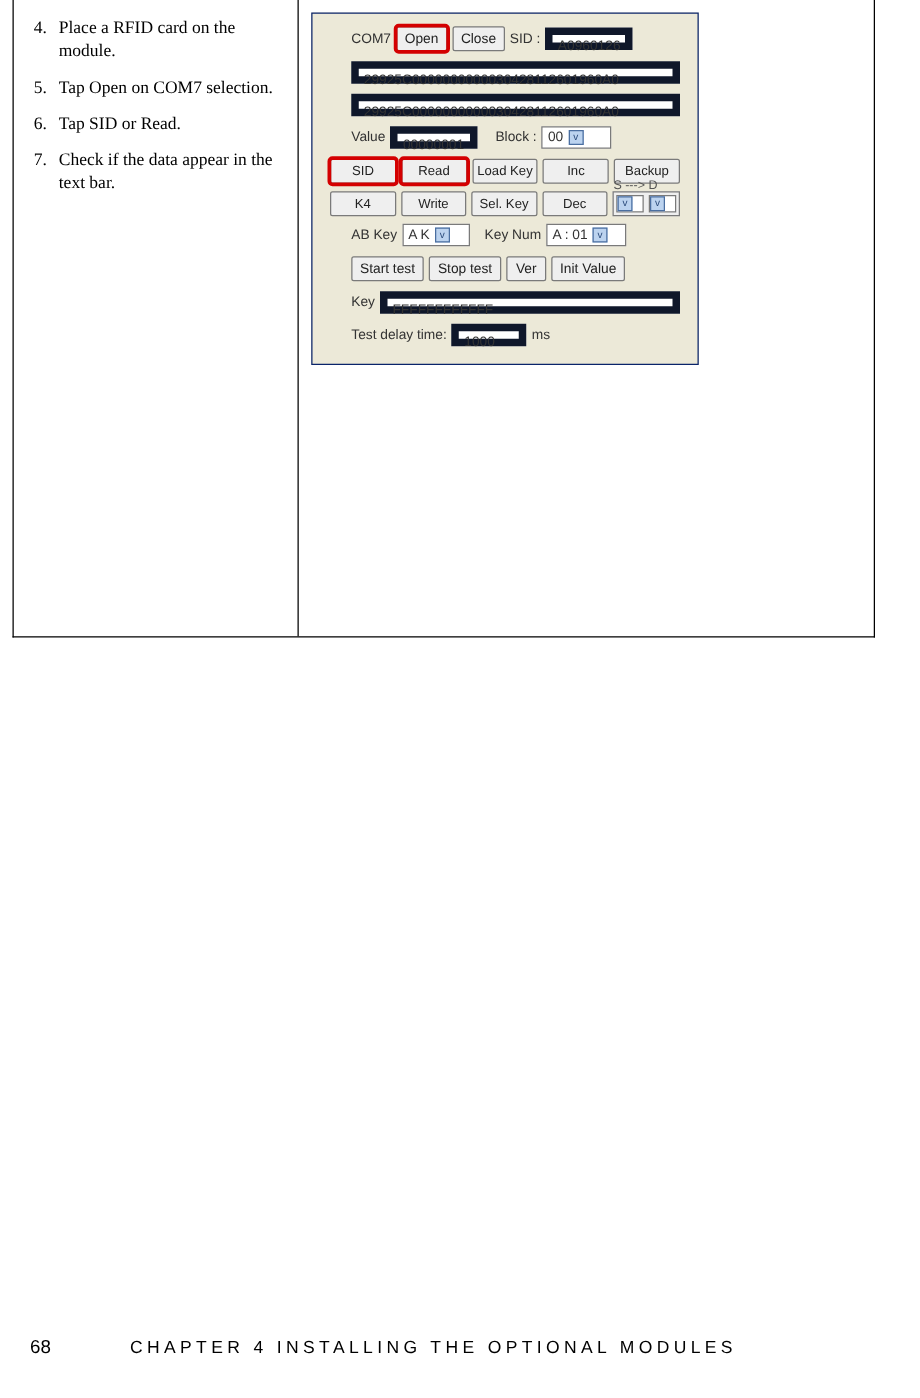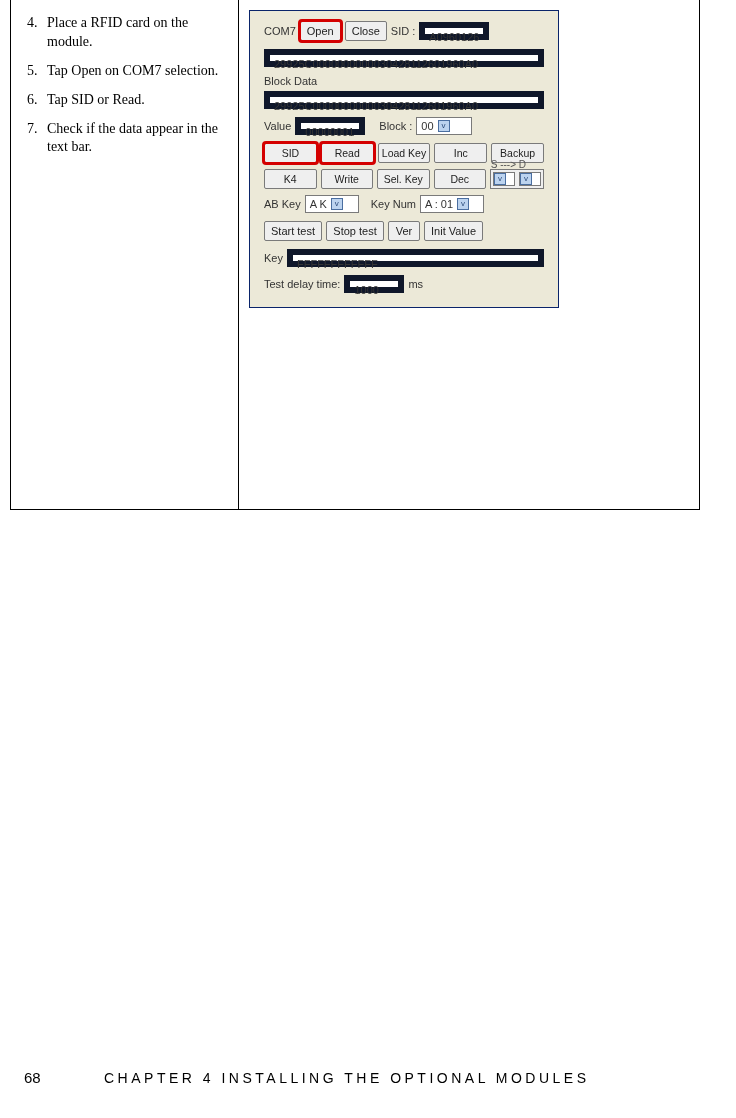--- a/index.html
+++ b/index.html
@@ -71,21 +71,21 @@
     width: 18px; height: 16px;
     background: #d04a2a;
     border: 1px solid #fff;
     color: #fff;
     text-align: center;
     line-height: 12px;
     font-weight: bold;
     font-size: 11px;
   }
   .win-body { padding: 10px 14px 14px 14px; }
-  .row { display: flex; align-items: center; margin-bottom: 8px; flex-wrap: wrap; gap: 4px; }
+  .row { display: flex; align-items: center; margin-bottom: 8px; flex-wrap: wrap; gap: 4px; margin-left: 17px; }
   .lbl { color: #333; }
   .wbtn {
     background: #efefef;
     border: 1px solid #7a7a7a;
     border-radius: 2px;
     padding: 2px 6px;
     font-size: 11px;
     min-width: 40px;
     text-align: center;
     color: #222;
@@ -180,21 +180,20 @@
           <span class="wbtn hl-red">Open</span>
           <span class="wbtn">Close</span>
           <span class="lbl">SID :</span>
           <span class="txt" style="width:70px">A0960126</span>
         </div>
 
         <div class="row">
           <span class="txt" style="width:100%">29925C0000000000030428112601960A0</span>
         </div>
 
-        <div class="lbl" style="margin-bottom:4px">Block Data</div>
 
         <div class="row">
           <span class="txt" style="width:100%">29925C0000000000030428112601960A0</span>
         </div>
 
         <div class="row">
           <span class="lbl">Value</span>
           <span class="txt" style="width:70px">00000001</span>
           <span class="lbl" style="margin-left:10px">Block :</span>
           <span class="combo" style="width:56px">

